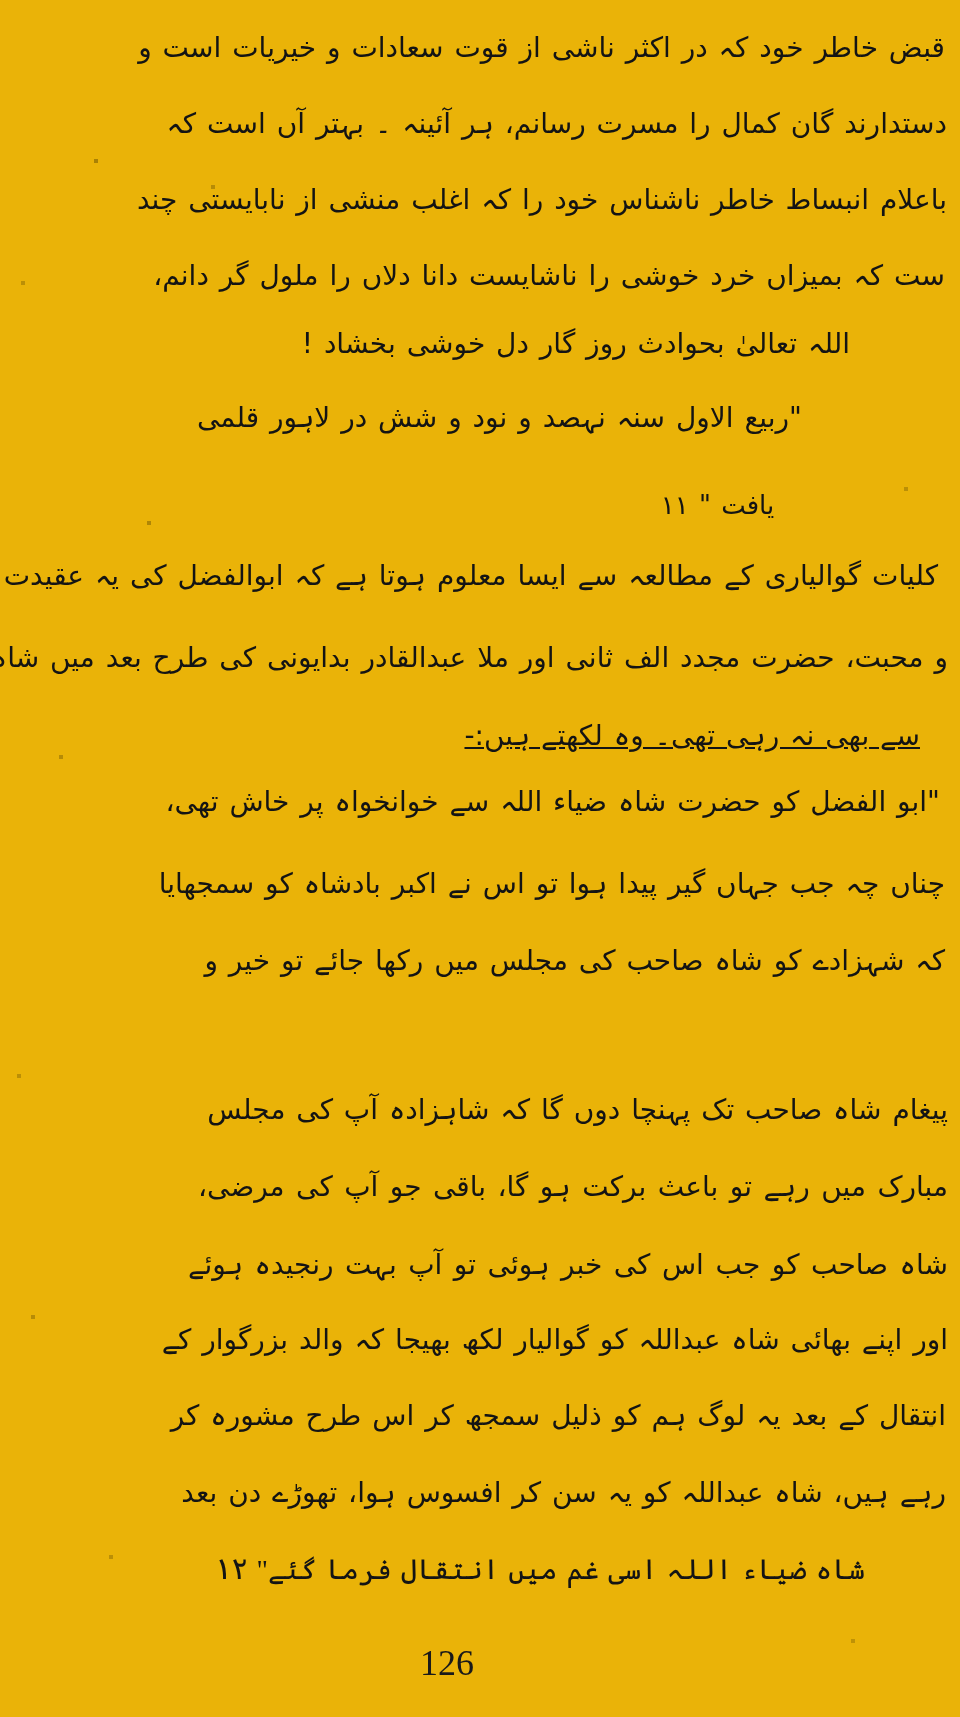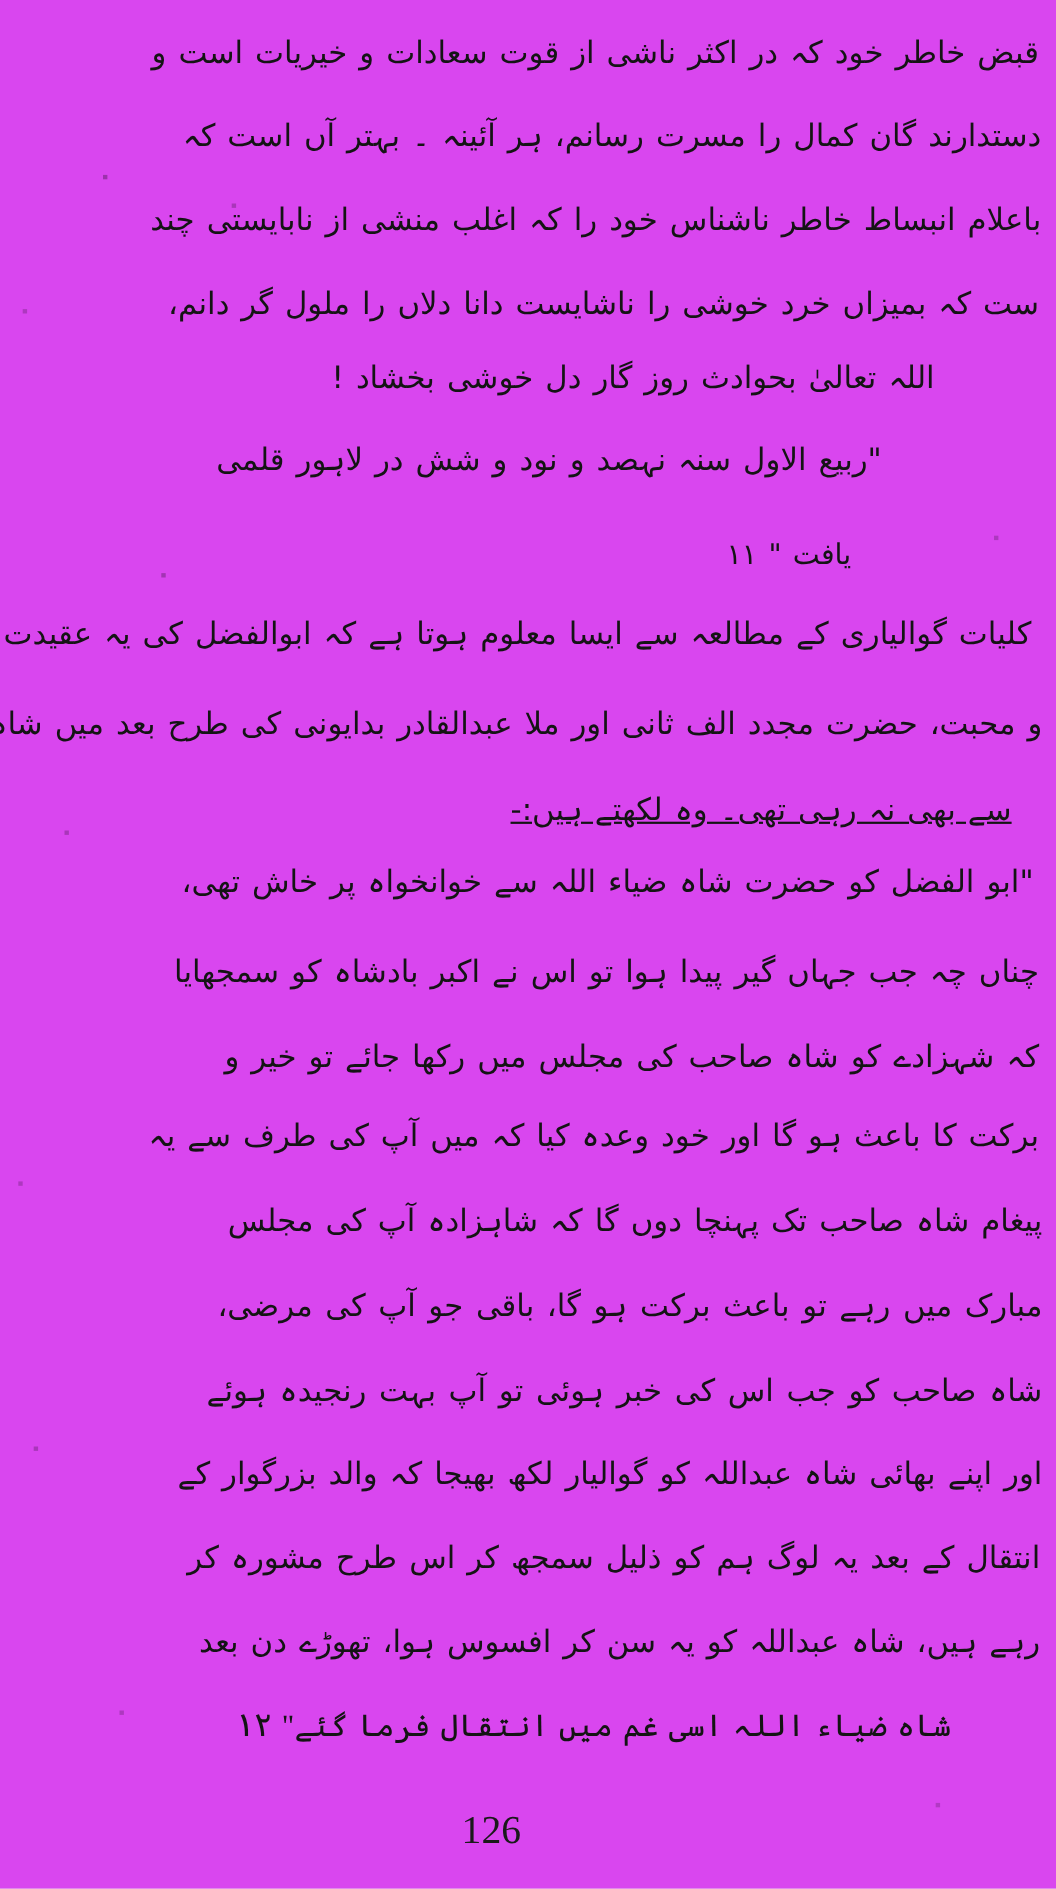--- a/index.html
+++ b/index.html
@@ -4,21 +4,21 @@
 <style>
   html,body{
     margin:0; padding:0;
     background:#e8e8e8;
     font-family:"DejaVu Sans", sans-serif;
   }
   .page{
     position:relative;
     width:960px; height:1717px;
     margin:0 auto;
-    background:#d946ef;
+    background:#eab308;
     color:#141414;
     overflow:hidden;
     direction:rtl;
   }
   .line{
     position:absolute;
     direction:rtl;
     font-size:28px;
     line-height:1.45;
     color:#141414;
@@ -99,21 +99,20 @@
   <div class="line l6 center">"ربیع الاول سنہ نہصد و نود و شش در لاہور قلمی</div>
   <div class="line l7 center">یافت " ۱۱</div>
 
   <div class="line l8">کلیات گوالیاری کے مطالعہ سے ایسا معلوم ہوتا ہے کہ ابوالفضل کی یہ عقیدت</div>
   <div class="line l9">و محبت، حضرت مجدد الف ثانی اور ملا عبدالقادر بدایونی کی طرح بعد میں شاہ ضیاء اللہ</div>
   <div class="line l10 rightflush">سے بھی نہ رہی تھی۔ وہ لکھتے ہیں:-</div>
 
   <div class="line l11">"ابو الفضل کو حضرت شاہ ضیاء اللہ سے خوانخواہ پر خاش تھی،</div>
   <div class="line l12">چناں چہ جب جہاں گیر پیدا ہوا تو اس نے اکبر بادشاہ کو سمجھایا</div>
   <div class="line l13">کہ شہزادے کو شاہ صاحب کی مجلس میں رکھا جائے تو خیر و</div>
-  <div class="line l14">برکت کا باعث ہو گا اور خود وعدہ کیا کہ میں آپ کی طرف سے یہ</div>
   <div class="line l16">مبارک میں رہے تو باعث برکت ہو گا، باقی جو آپ کی مرضی،</div>
   <div class="line l15">پیغام شاہ صاحب تک پہنچا دوں گا کہ شاہزادہ آپ کی مجلس</div>
   <div class="line l17">شاہ صاحب کو جب اس کی خبر ہوئی تو آپ بہت رنجیدہ ہوئے</div>
   <div class="line l18">اور اپنے بھائی شاہ عبداللہ کو گوالیار لکھ بھیجا کہ والد بزرگوار کے</div>
   <div class="line l19">انتقال کے بعد یہ لوگ ہم کو ذلیل سمجھ کر اس طرح مشورہ کر</div>
   <div class="line l20">رہے ہیں، شاہ عبداللہ کو یہ سن کر افسوس ہوا، تھوڑے دن بعد</div>
   <div class="line l21 center">شاہ ضیاء اللہ اسی غم میں انتقال فرما گئے" ۱۲</div>
 
   <div class="page-number">126</div>
 

